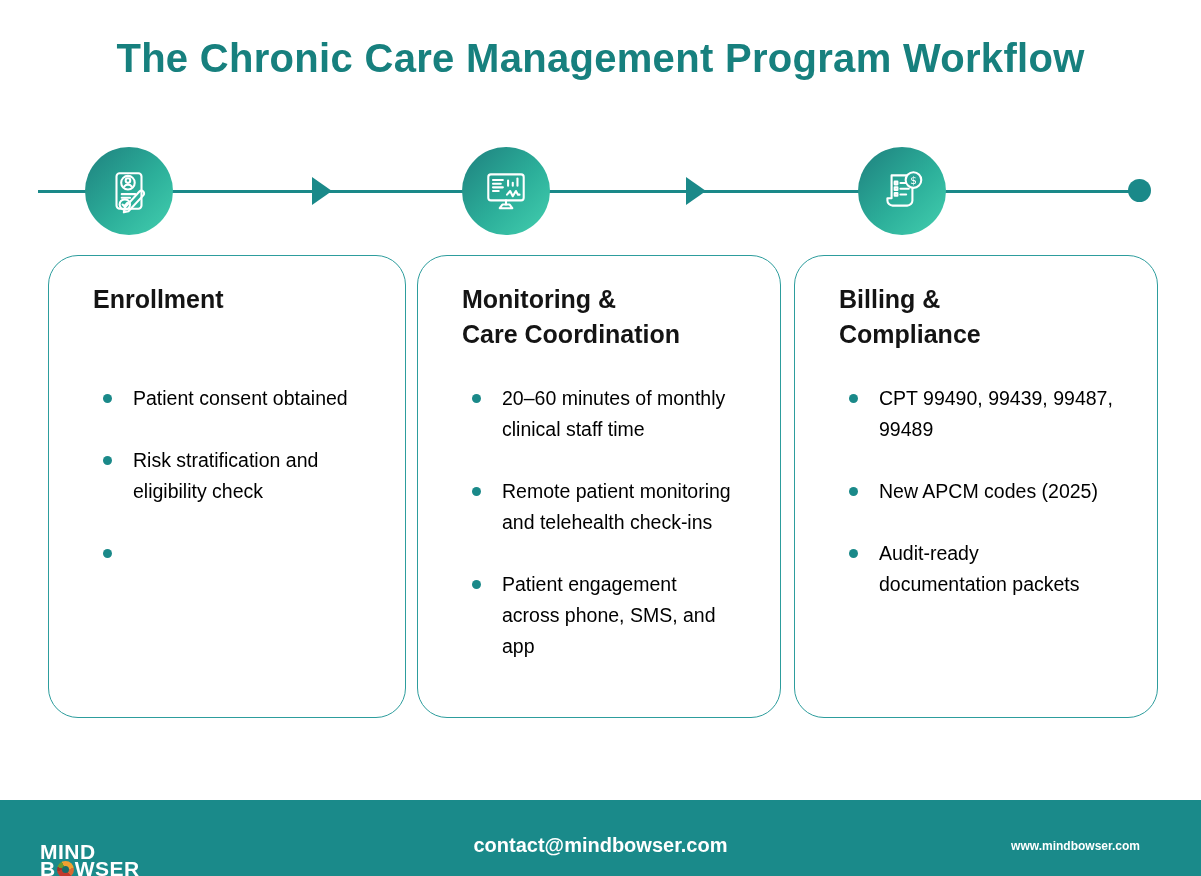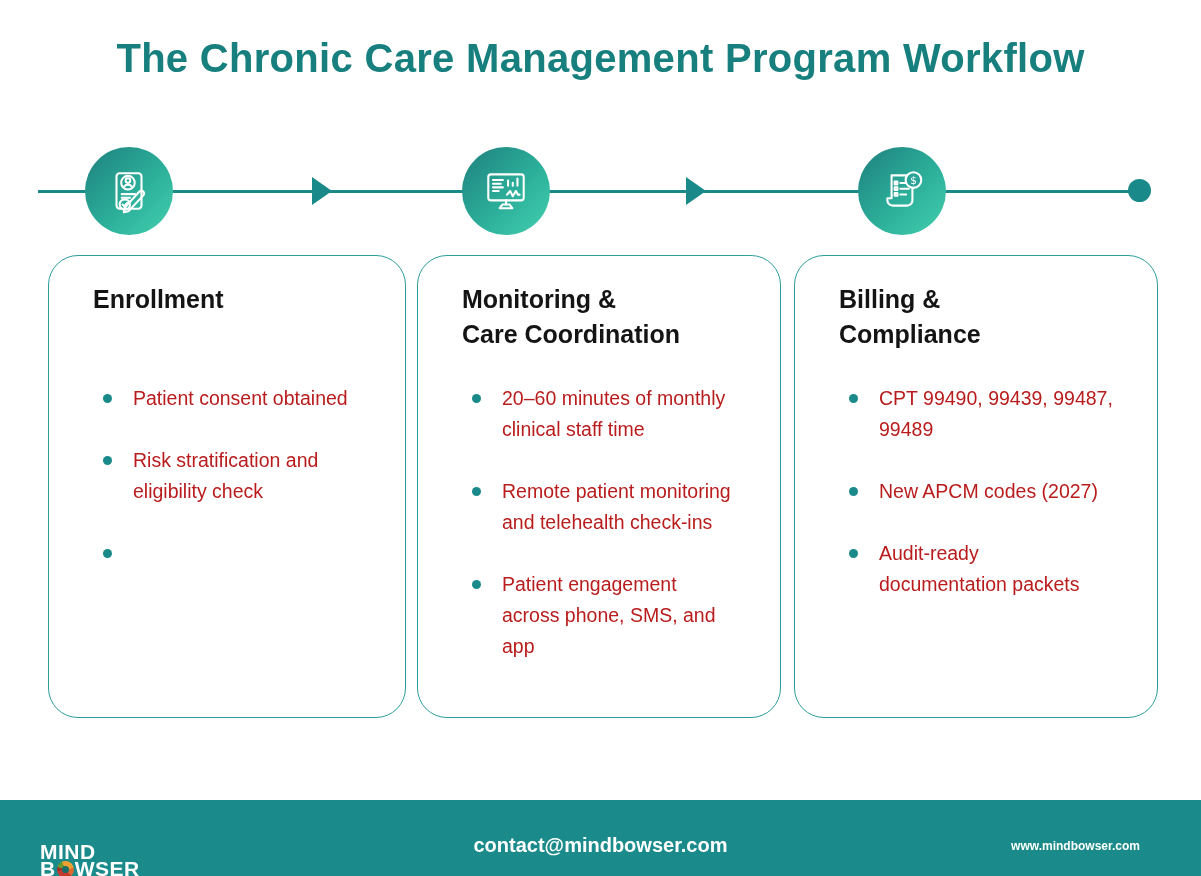--- a/index.html
+++ b/index.html
@@ -40,21 +40,21 @@
   .card-1 { left:42px;  width:358px;margin-left:6px; }
   .card-2 { left:417px; width:364px; }
   .card-3 { left:794px; width:364px; }
   .card-title {
     margin:0; font-size:25px; font-weight:bold; color:#141414;
     line-height:35px; white-space:pre-line; height:101px; box-sizing:border-box;
   }
   .bullets { list-style:none; margin:0; padding:0; }
   .bullet {
     position:relative; padding-left:40px; margin-bottom:31px;
-    font-size:19.5px; line-height:31px; color:#b91c1c; white-space:pre-line;
+    font-size:19.5px; line-height:31px; color:#000000; white-space:pre-line;
   }
   .bullet .dot {
     position:absolute; left:10px; top:11px; width:9px; height:9px;
     border-radius:50%; background:#1A8989;
   }
 
   
   .footer {
     position:absolute; left:0; top:800px; width:100%; height:76px;
     background:#1A8A8A; color:#ffffff;
@@ -172,21 +172,21 @@
 app</span></li>
     </ul>
   </div>
 
   <div class="card card-3">
     <h2 class="card-title">Billing &amp;
 Compliance</h2>
     <ul class="bullets">
       <li class="bullet"><span class="dot"></span><span>CPT 99490, 99439, 99487,
 99489</span></li>
-      <li class="bullet"><span class="dot"></span><span>New APCM codes (2027)</span></li>
+      <li class="bullet"><span class="dot"></span><span>New APCM codes (2025)</span></li>
       <li class="bullet"><span class="dot"></span><span>Audit-ready
 documentation packets</span></li>
     </ul>
   </div>
 
   <div class="footer">
     <div class="logo">
       <span>MIND</span><br>
       <span>B</span><span class="logo-o"></span><span>WSER</span>
     </div>

